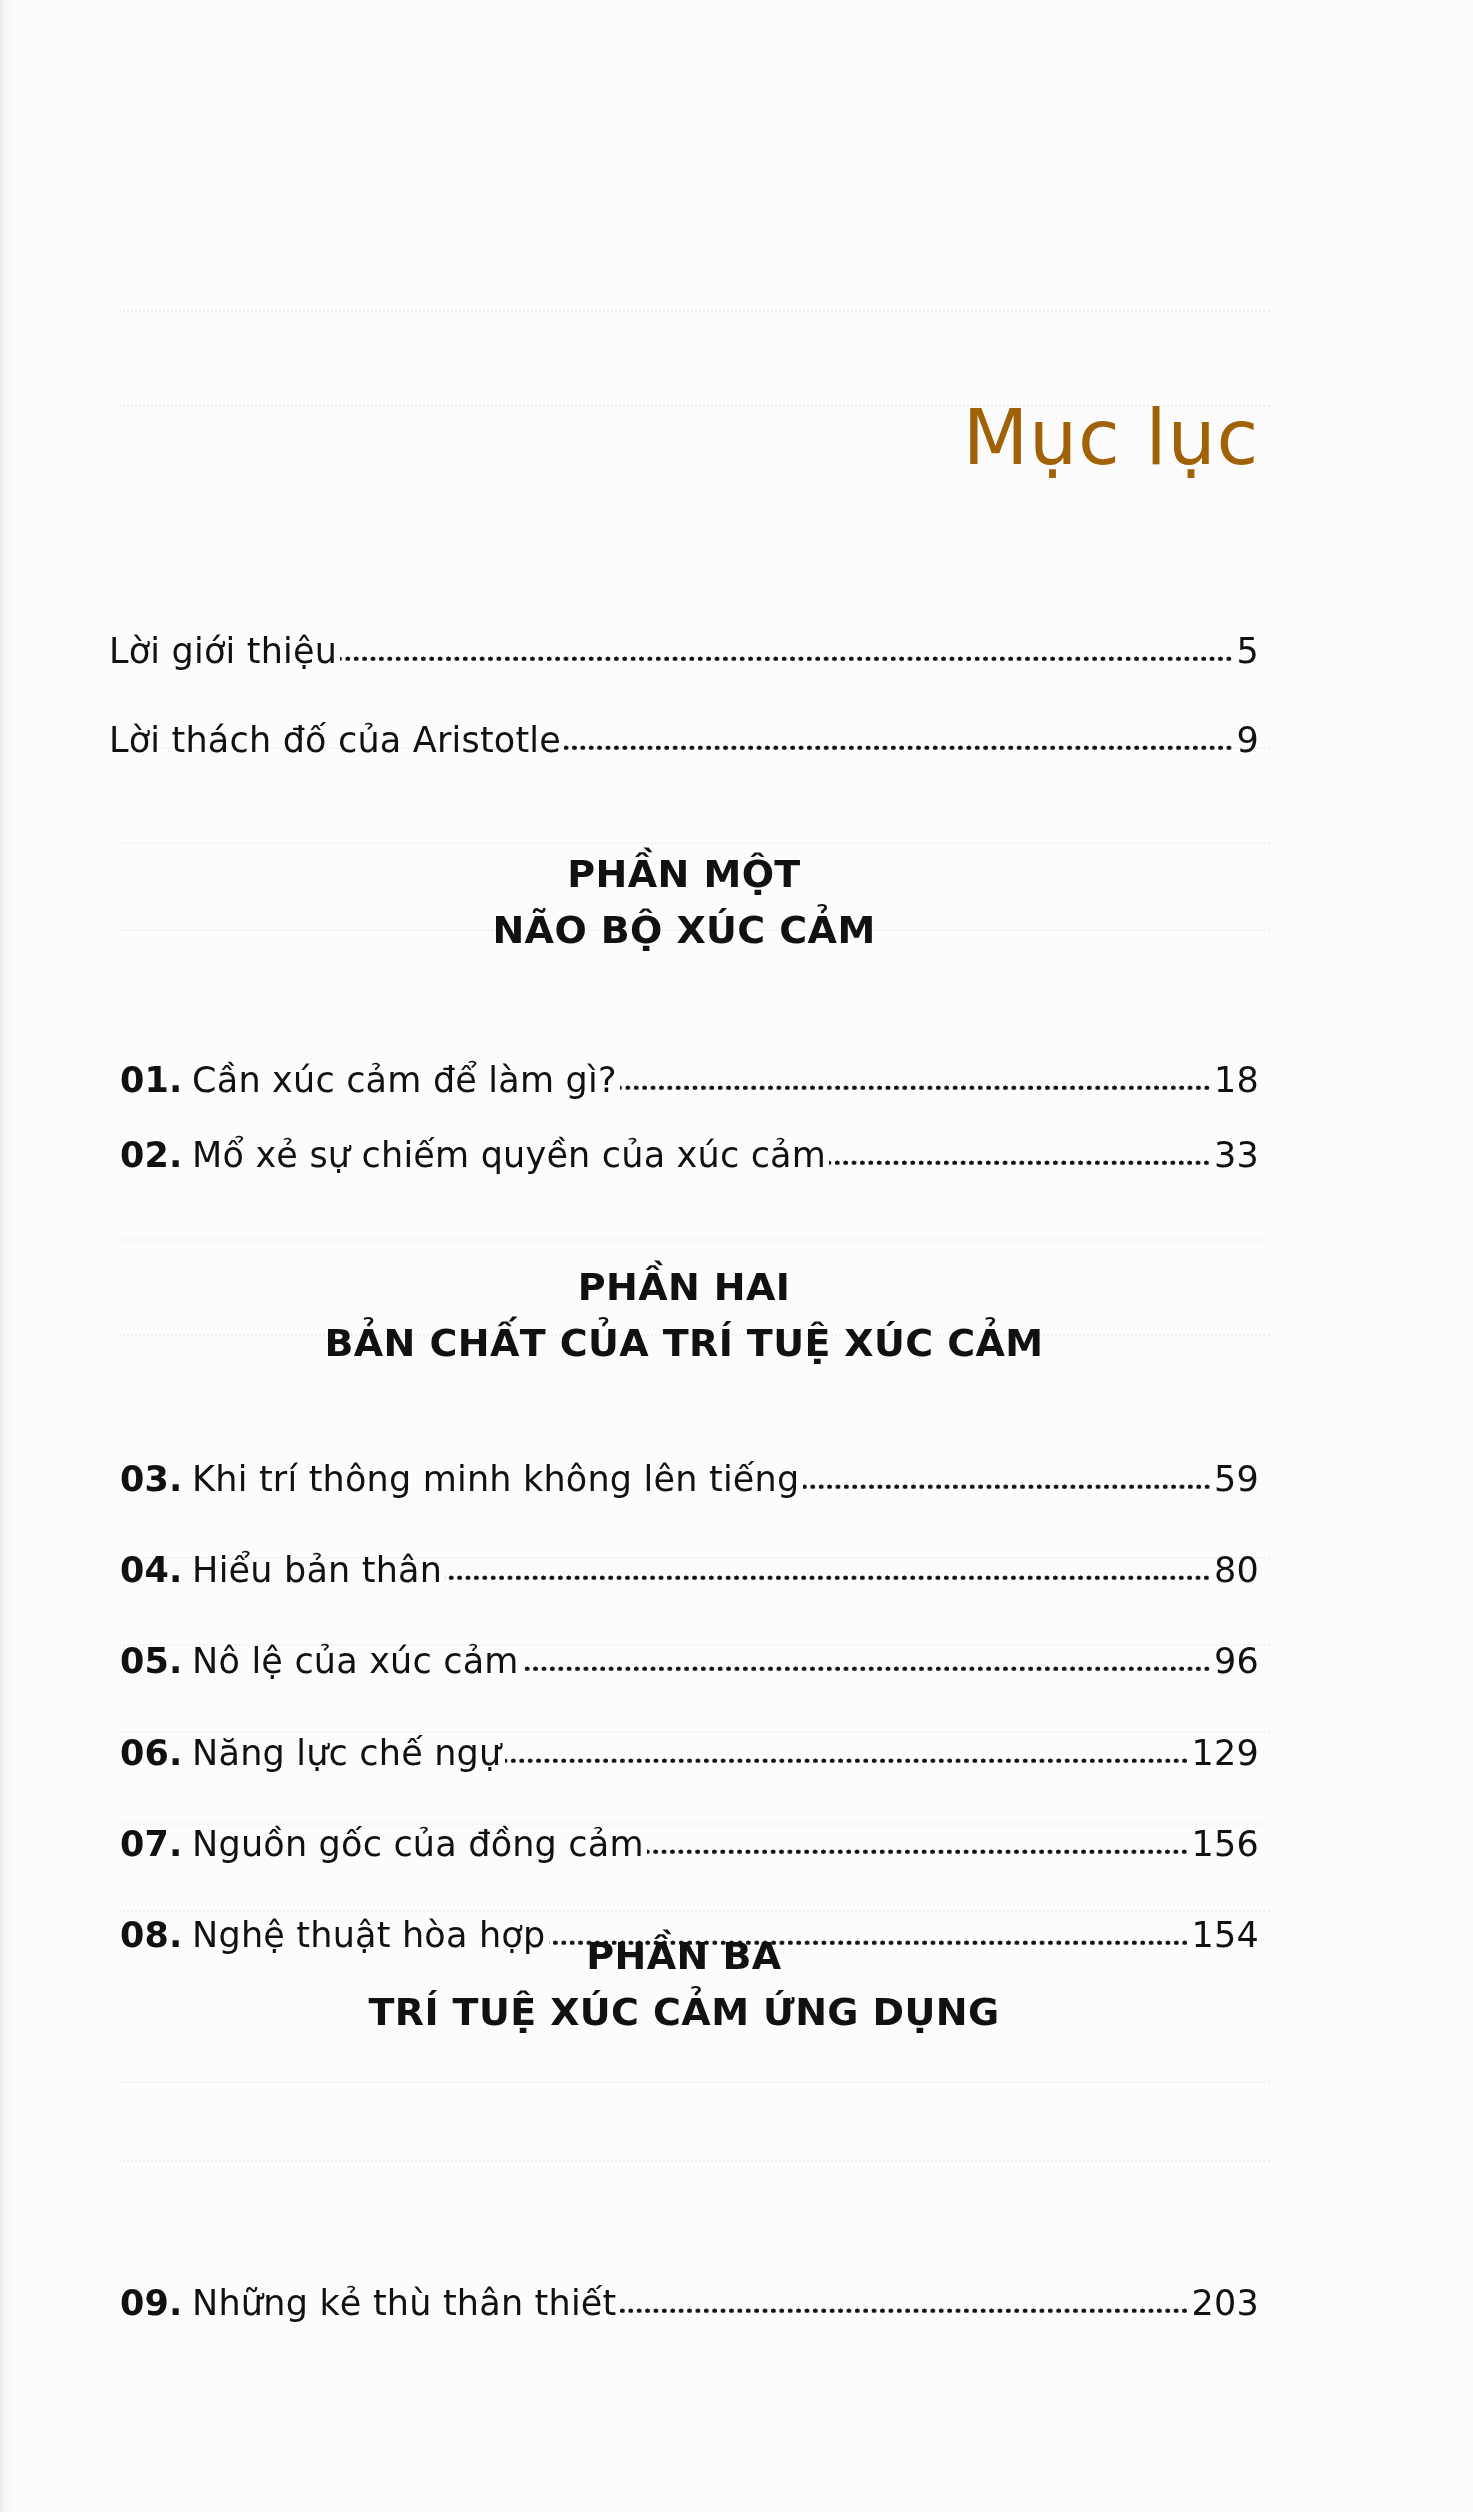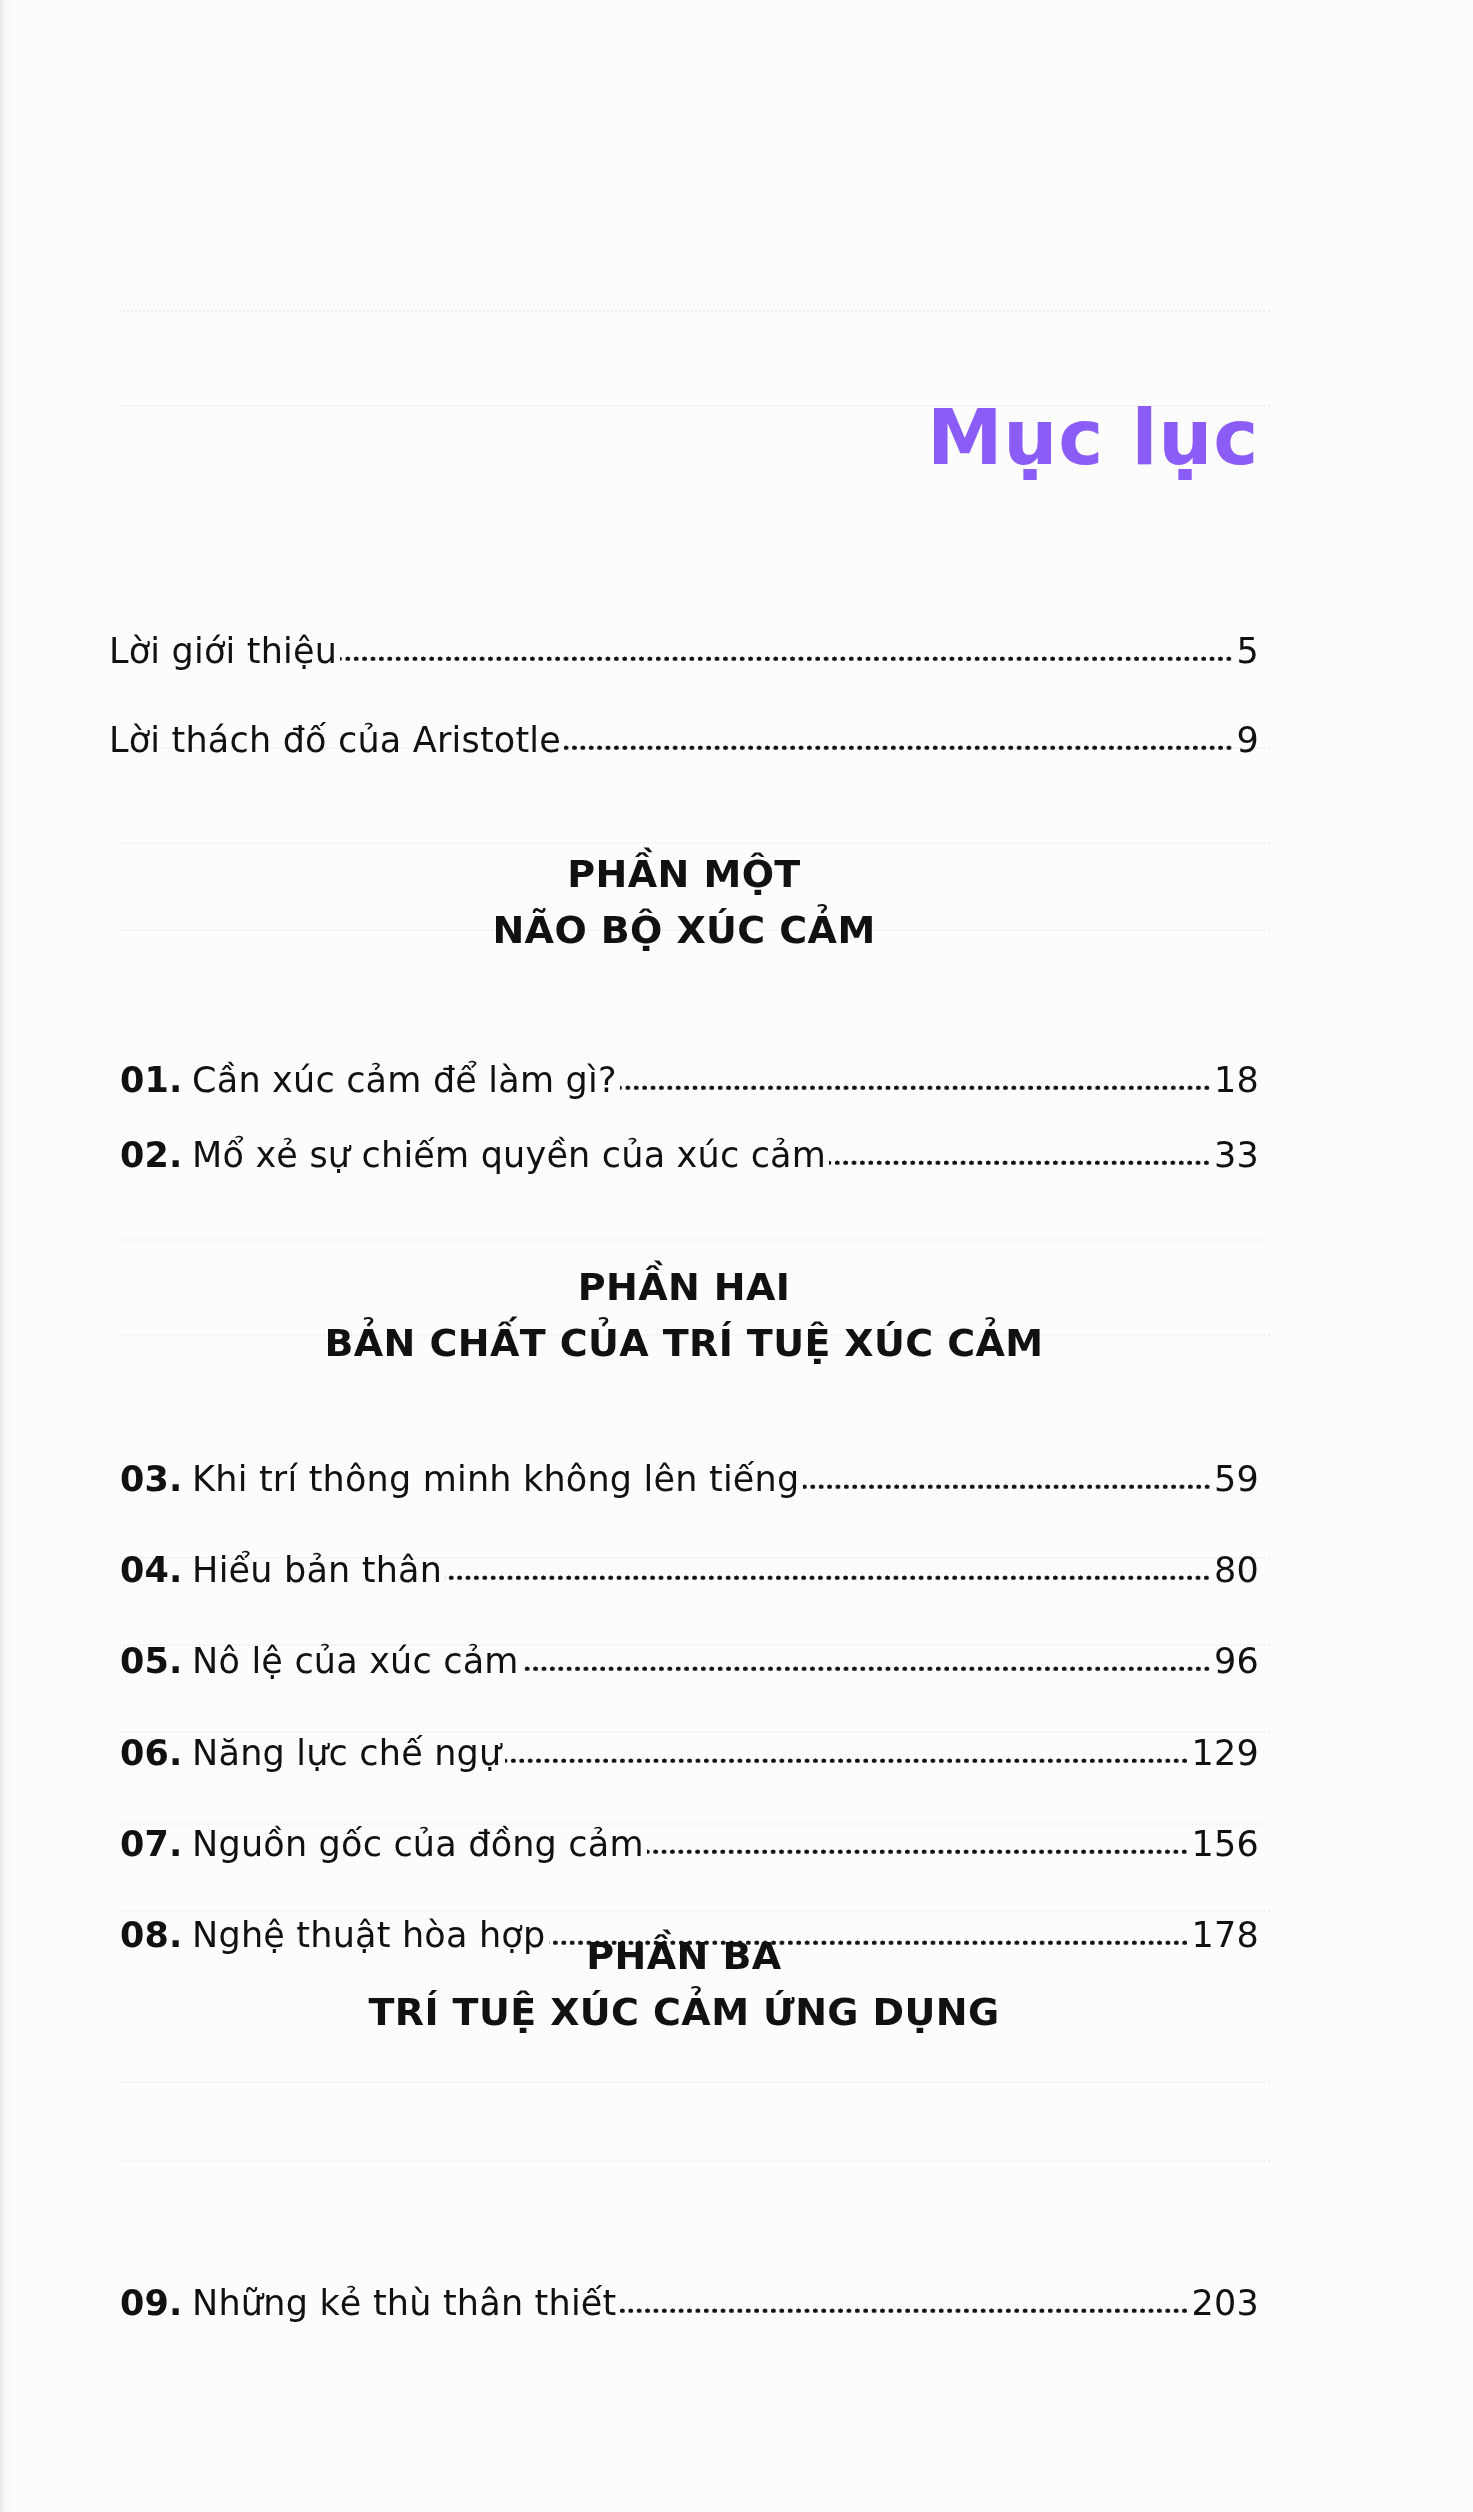--- a/index.html
+++ b/index.html
@@ -34,23 +34,23 @@
       position: absolute;
       left: 109px;
       top: 0;
       width: 1150px;
     }
     .title {
       position: absolute;
       right: 0;
       top: 393px;
       font-size: 76px;
-      font-weight: bold;
+      font-weight: normal;
       letter-spacing: 0.8px;
-      color: #8b5cf6;
+      color: #a16207;
       margin: 0;
     }
     .entry {
       position: absolute;
       left: 0;
       width: 1150px;
       display: flex;
       align-items: baseline;
       font-size: 35px;
       line-height: 48px;
@@ -198,21 +198,21 @@
     <span class="num">07.</span>
     <span class="text">Nguồn gốc của đồng cảm</span>
     <span class="leader"></span>
     <span class="page-num">156</span>
   </div>
 
   <div class="entry" style="top:1911px;">
     <span class="num">08.</span>
     <span class="text">Nghệ thuật hòa hợp</span>
     <span class="leader"></span>
-    <span class="page-num">178</span>
+    <span class="page-num">154</span>
   </div>
 
   <div class="part" style="top:1928px;">
     <span class="part-label">PHẦN BA</span>
     <span class="part-title">TRÍ TUỆ XÚC CẢM ỨNG DỤNG</span>
   </div>
 
   <div class="entry" style="top:2279px;">
     <span class="num">09.</span>
     <span class="text">Những kẻ thù thân thiết</span>

